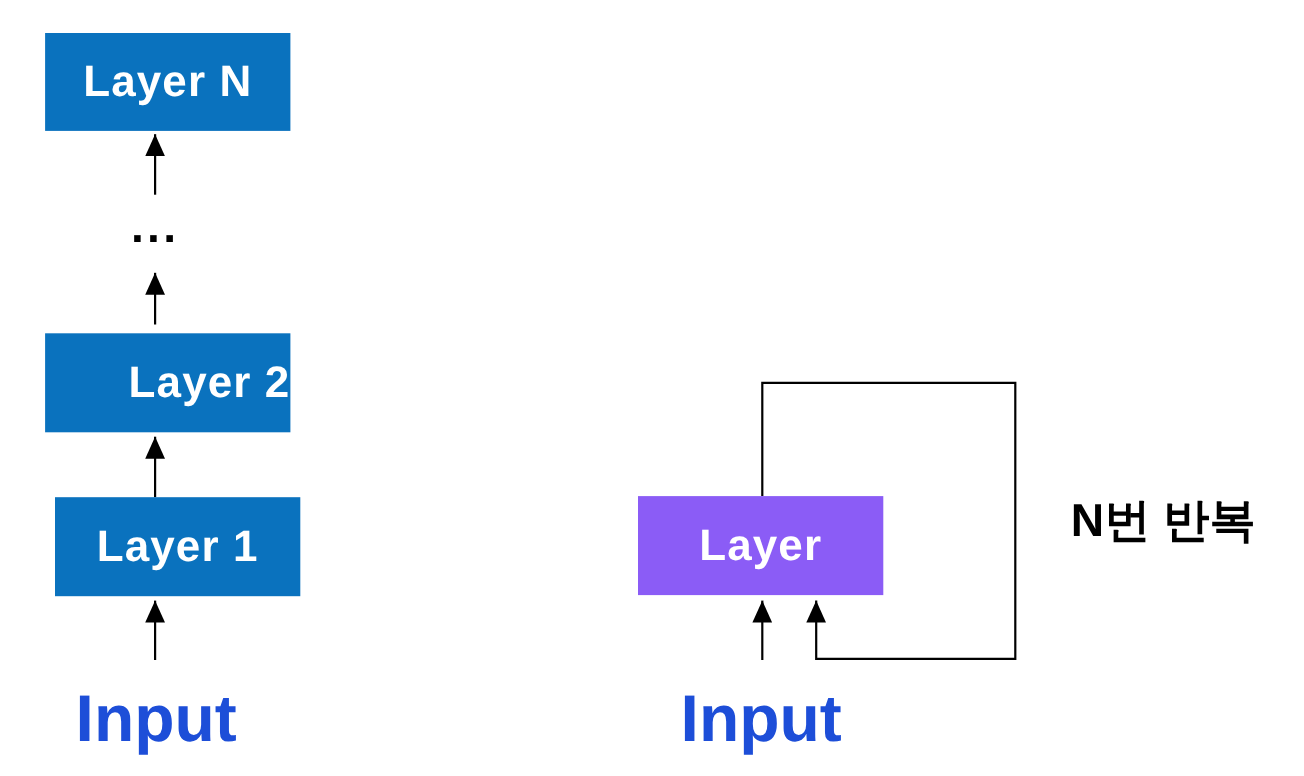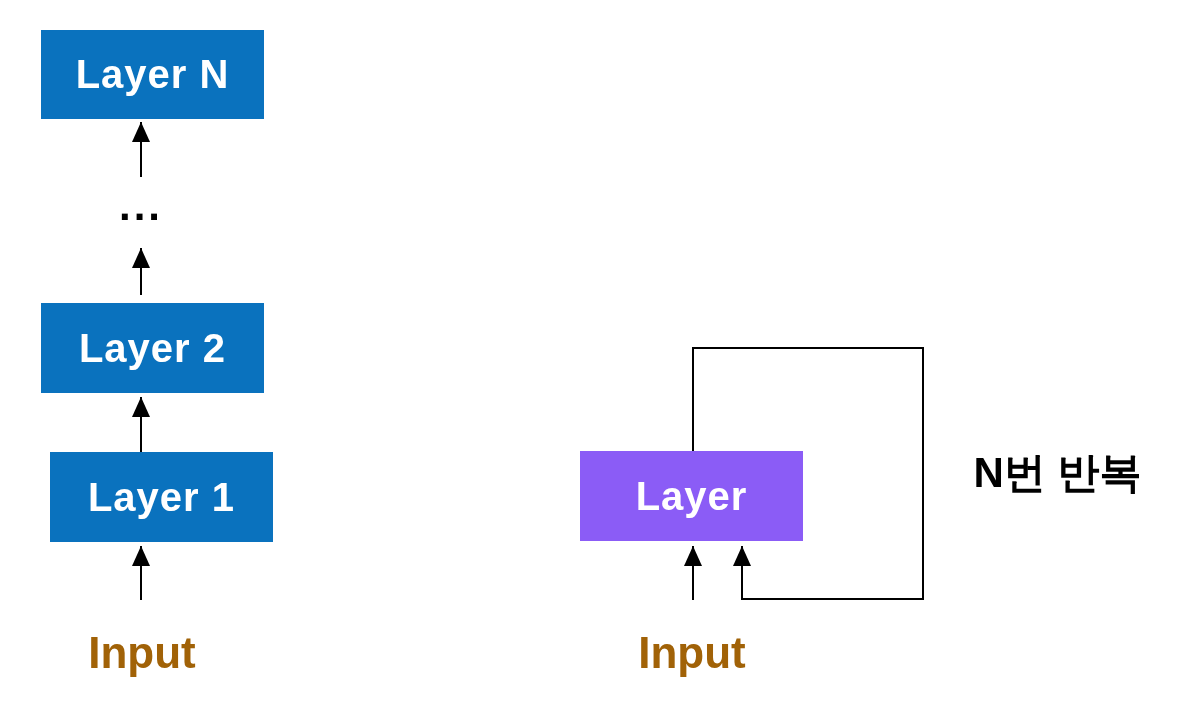--- a/index.html
+++ b/index.html
@@ -33,23 +33,23 @@
     letter-spacing: 1px;
     white-space: nowrap;
   }
   .box-blue   { background: #0A72BE; margin-left: 12px; }
   .box-green  { background: #8b5cf6; }
   .caption {
     position: absolute;
     display: flex;
     align-items: center;
     justify-content: center;
-    color: #a16207;
+    color: #1d4ed8;
     font-weight: 700;
-    font-size: 44px;
+    font-size: 60px;
     white-space: nowrap;
   }
   .repeat-caption {
     position: absolute;
     display: flex;
     align-items: center;
     justify-content: center;
     color: #000000;
     font-weight: 700;
     font-size: 42px;
@@ -87,21 +87,21 @@
     <line x1="693" y1="600" x2="693" y2="546" stroke="#000000" stroke-width="2" marker-end="url(#ah)"></line>
     <path d="M693,451 L693,348 L923,348 L923,599 L742,599 L742,546" fill="none" stroke="#000000" stroke-width="2" marker-end="url(#ah)"></path>
   </svg>
 
   <div class="box box-blue" style="left:29px; top:30px; width:223px; height:89px;">
     <span>Layer N</span>
   </div>
 
   <div class="ellipsis" style="left:101px; top:184px; width:80px; height:44px;">...</div>
 
-  <div class="box box-blue" style="left:29px; top:303px; width:223px; height:90px;">
+  <div class="box box-blue" style="left:29px; top:303px; width:223px; height:90px;justify-content:flex-end;">
     <span>Layer 2</span>
   </div>
 
   <div class="box box-blue" style="left:38px; top:452px; width:223px; height:90px;">
     <span>Layer 1</span>
   </div>
 
   <div class="caption" style="left:52px; top:627px; width:180px; height:52px;">Input</div>
 
   <div class="box box-green" style="left:580px; top:451px; width:223px; height:90px;">

